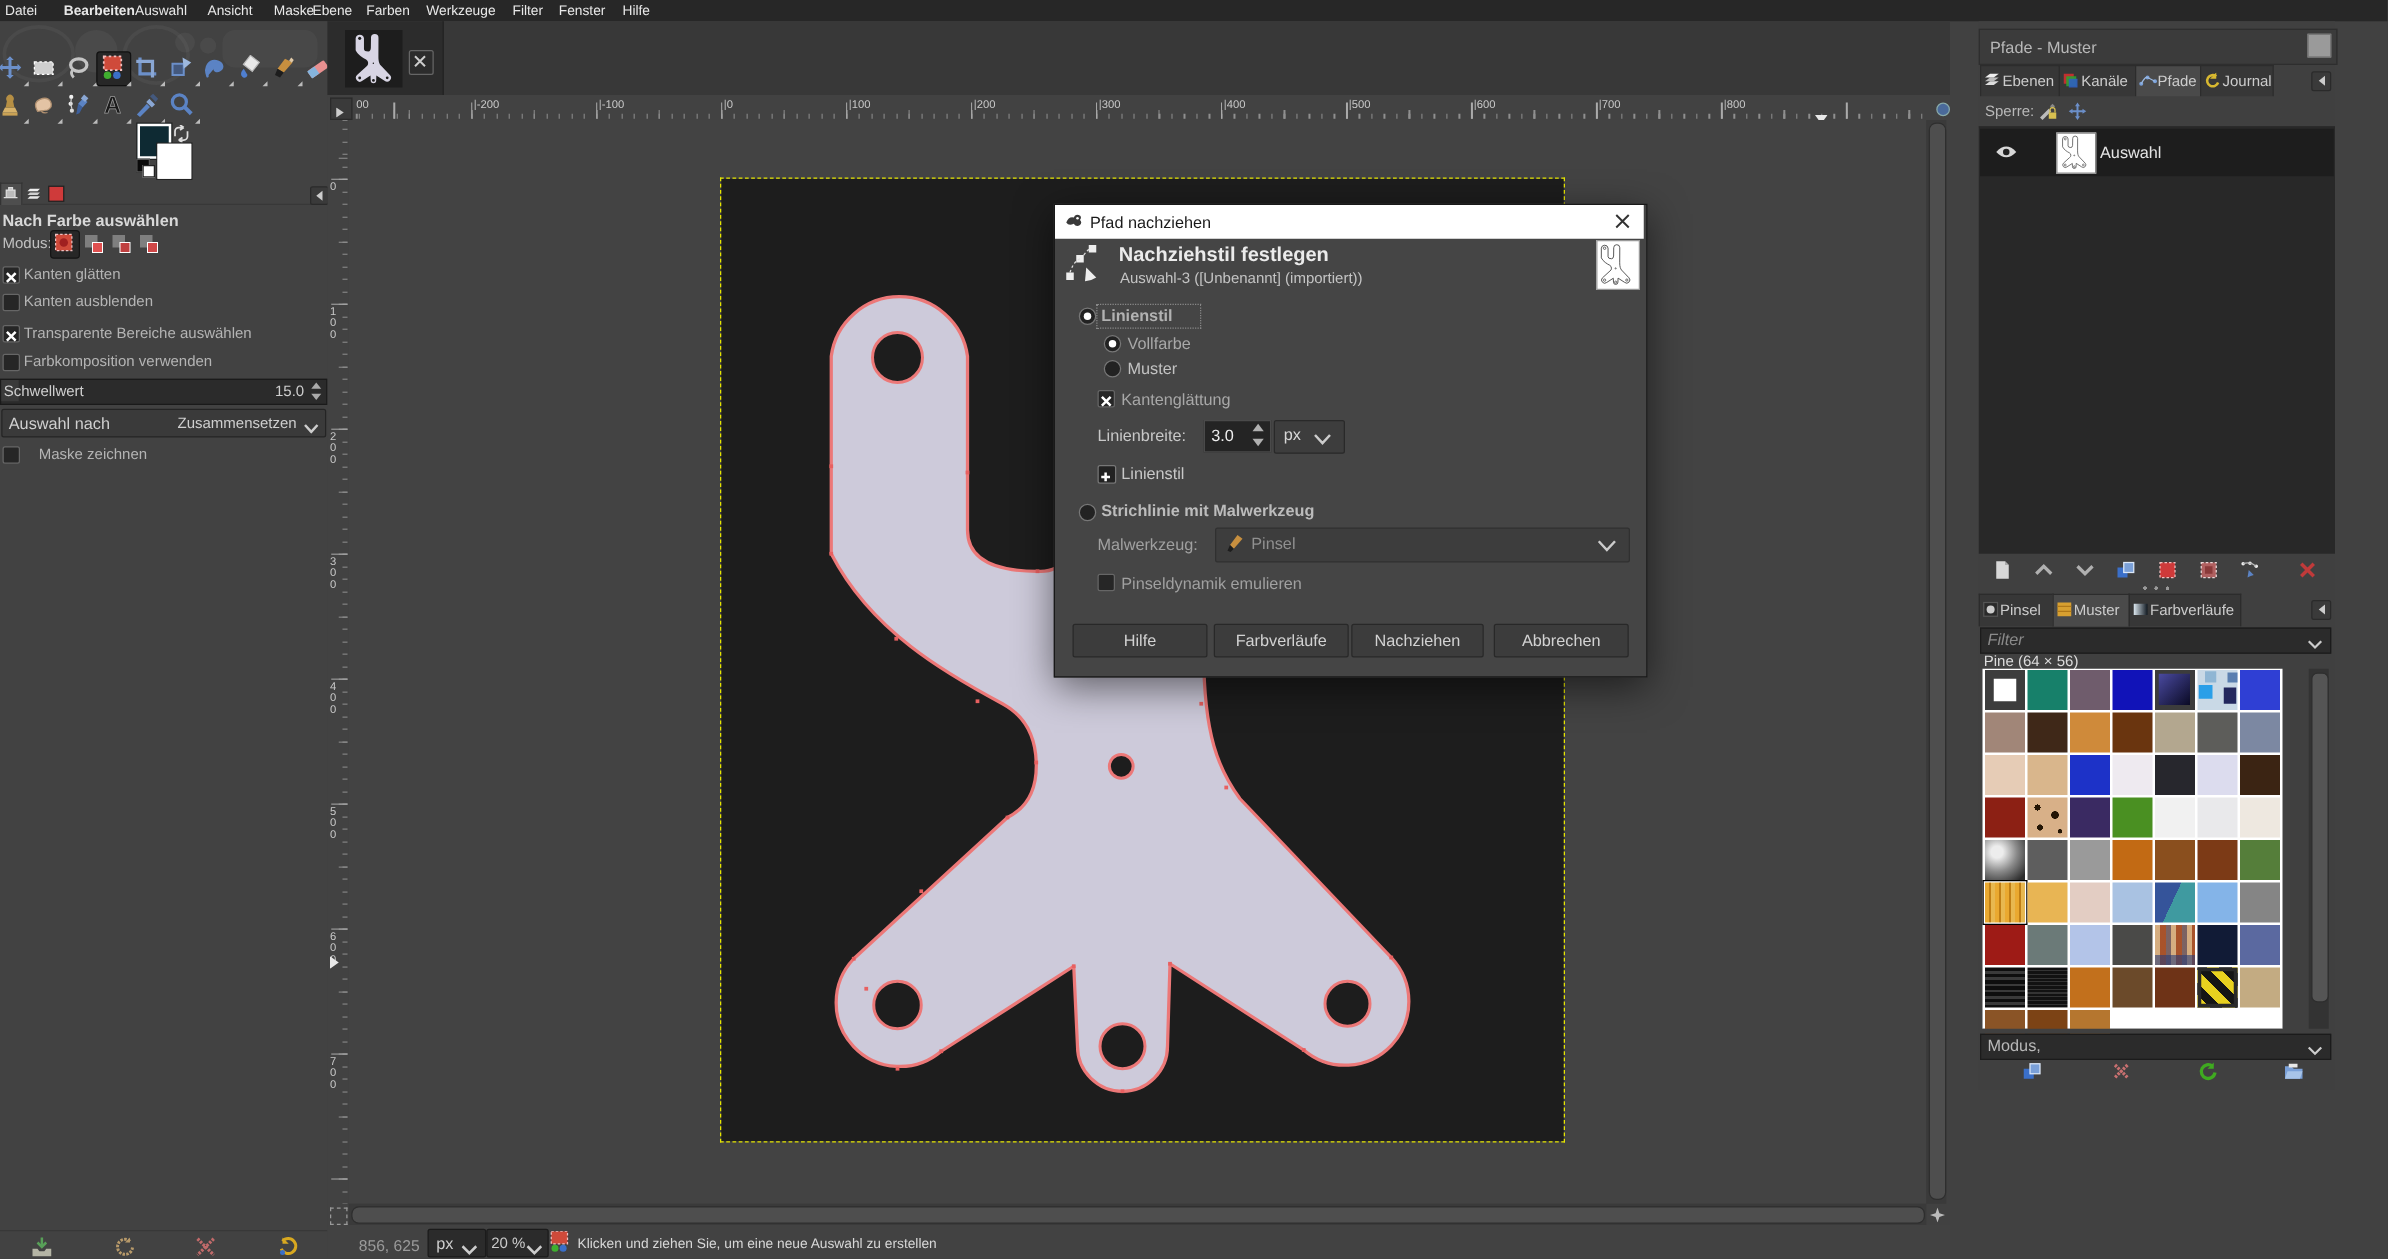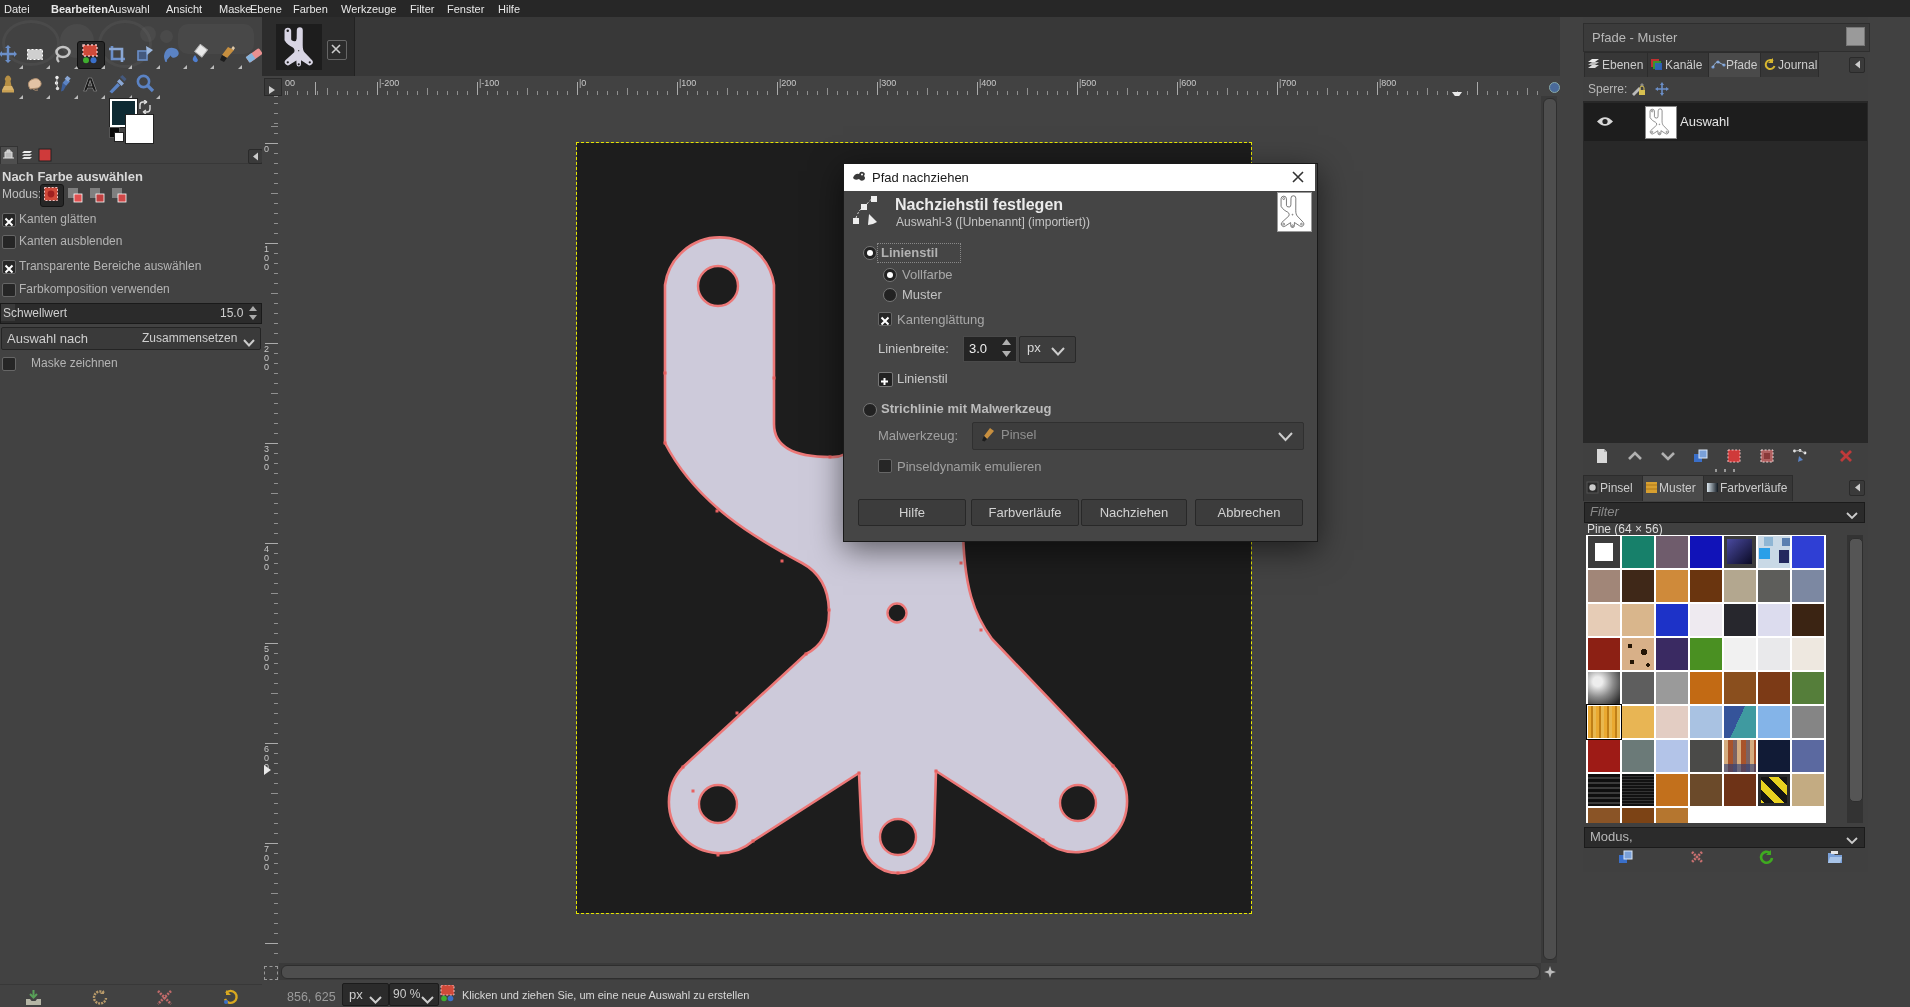--- a/index.html
+++ b/index.html
@@ -294,21 +294,21 @@
     </svg></div>
 <div class="abs" style="left:264px;top:966px;width:12px;height:12px;border:1px dashed #999;"></div>
 <div class="abs" style="left:262px;top:980px;width:1298px;height:27px;background:#424242;"></div>
 <div class="abs" style="left:287px;top:990px;white-space:nowrap;color:#9a9a9a;font-size:12.5px;">856, 625</div>
 <div class="abs" style="left:342px;top:983px;width:45px;height:21px;background:#2b2b2b;border:1px solid #1b1b1b;border-radius:2px;"></div>
 <div class="abs" style="left:349px;top:987px;white-space:nowrap;color:#ccc;">px</div>
 <div class="abs" style="left:369px;top:992px;"><svg width="13" height="8" viewBox="0 0 13 8" style="">
       <path d="M1 1 L6.5 6.5 L12 1" stroke="#ccc" stroke-width="2" fill="none"></path>
     </svg></div>
 <div class="abs" style="left:389px;top:983px;width:48px;height:21px;background:#2b2b2b;border:1px solid #1b1b1b;border-radius:2px;"></div>
-<div class="abs" style="left:393px;top:987px;white-space:nowrap;color:#ccc;font-size:12px;">90 %</div>
+<div class="abs" style="left:393px;top:987px;white-space:nowrap;color:#ccc;font-size:12px;">20 %</div>
 <div class="abs" style="left:421px;top:992px;"><svg width="13" height="8" viewBox="0 0 13 8" style="">
       <path d="M1 1 L6.5 6.5 L12 1" stroke="#ccc" stroke-width="2" fill="none"></path>
     </svg></div>
 <div class="abs" style="left:439px;top:985px;"><svg width="17" height="17" viewBox="0 0 17 17" style="">
       <rect x="2" y="0" width="13" height="10" fill="#cf4a3a" stroke="#f2bebe" stroke-dasharray="2 1.6"></rect>
       <circle cx="5" cy="13.5" r="2.8" fill="#3fae2f"></circle>
       <circle cx="11.5" cy="13.5" r="2.8" fill="#3a6fc9"></circle>
     </svg></div>
 <div class="abs" style="left:462px;top:989px;white-space:nowrap;color:#d8d8d8;font-size:11px;">Klicken und ziehen Sie, um eine neue Auswahl zu erstellen</div>
 <div class="abs" style="left:1583px;top:17px;width:285px;height:855px;background:#404040;"></div>

